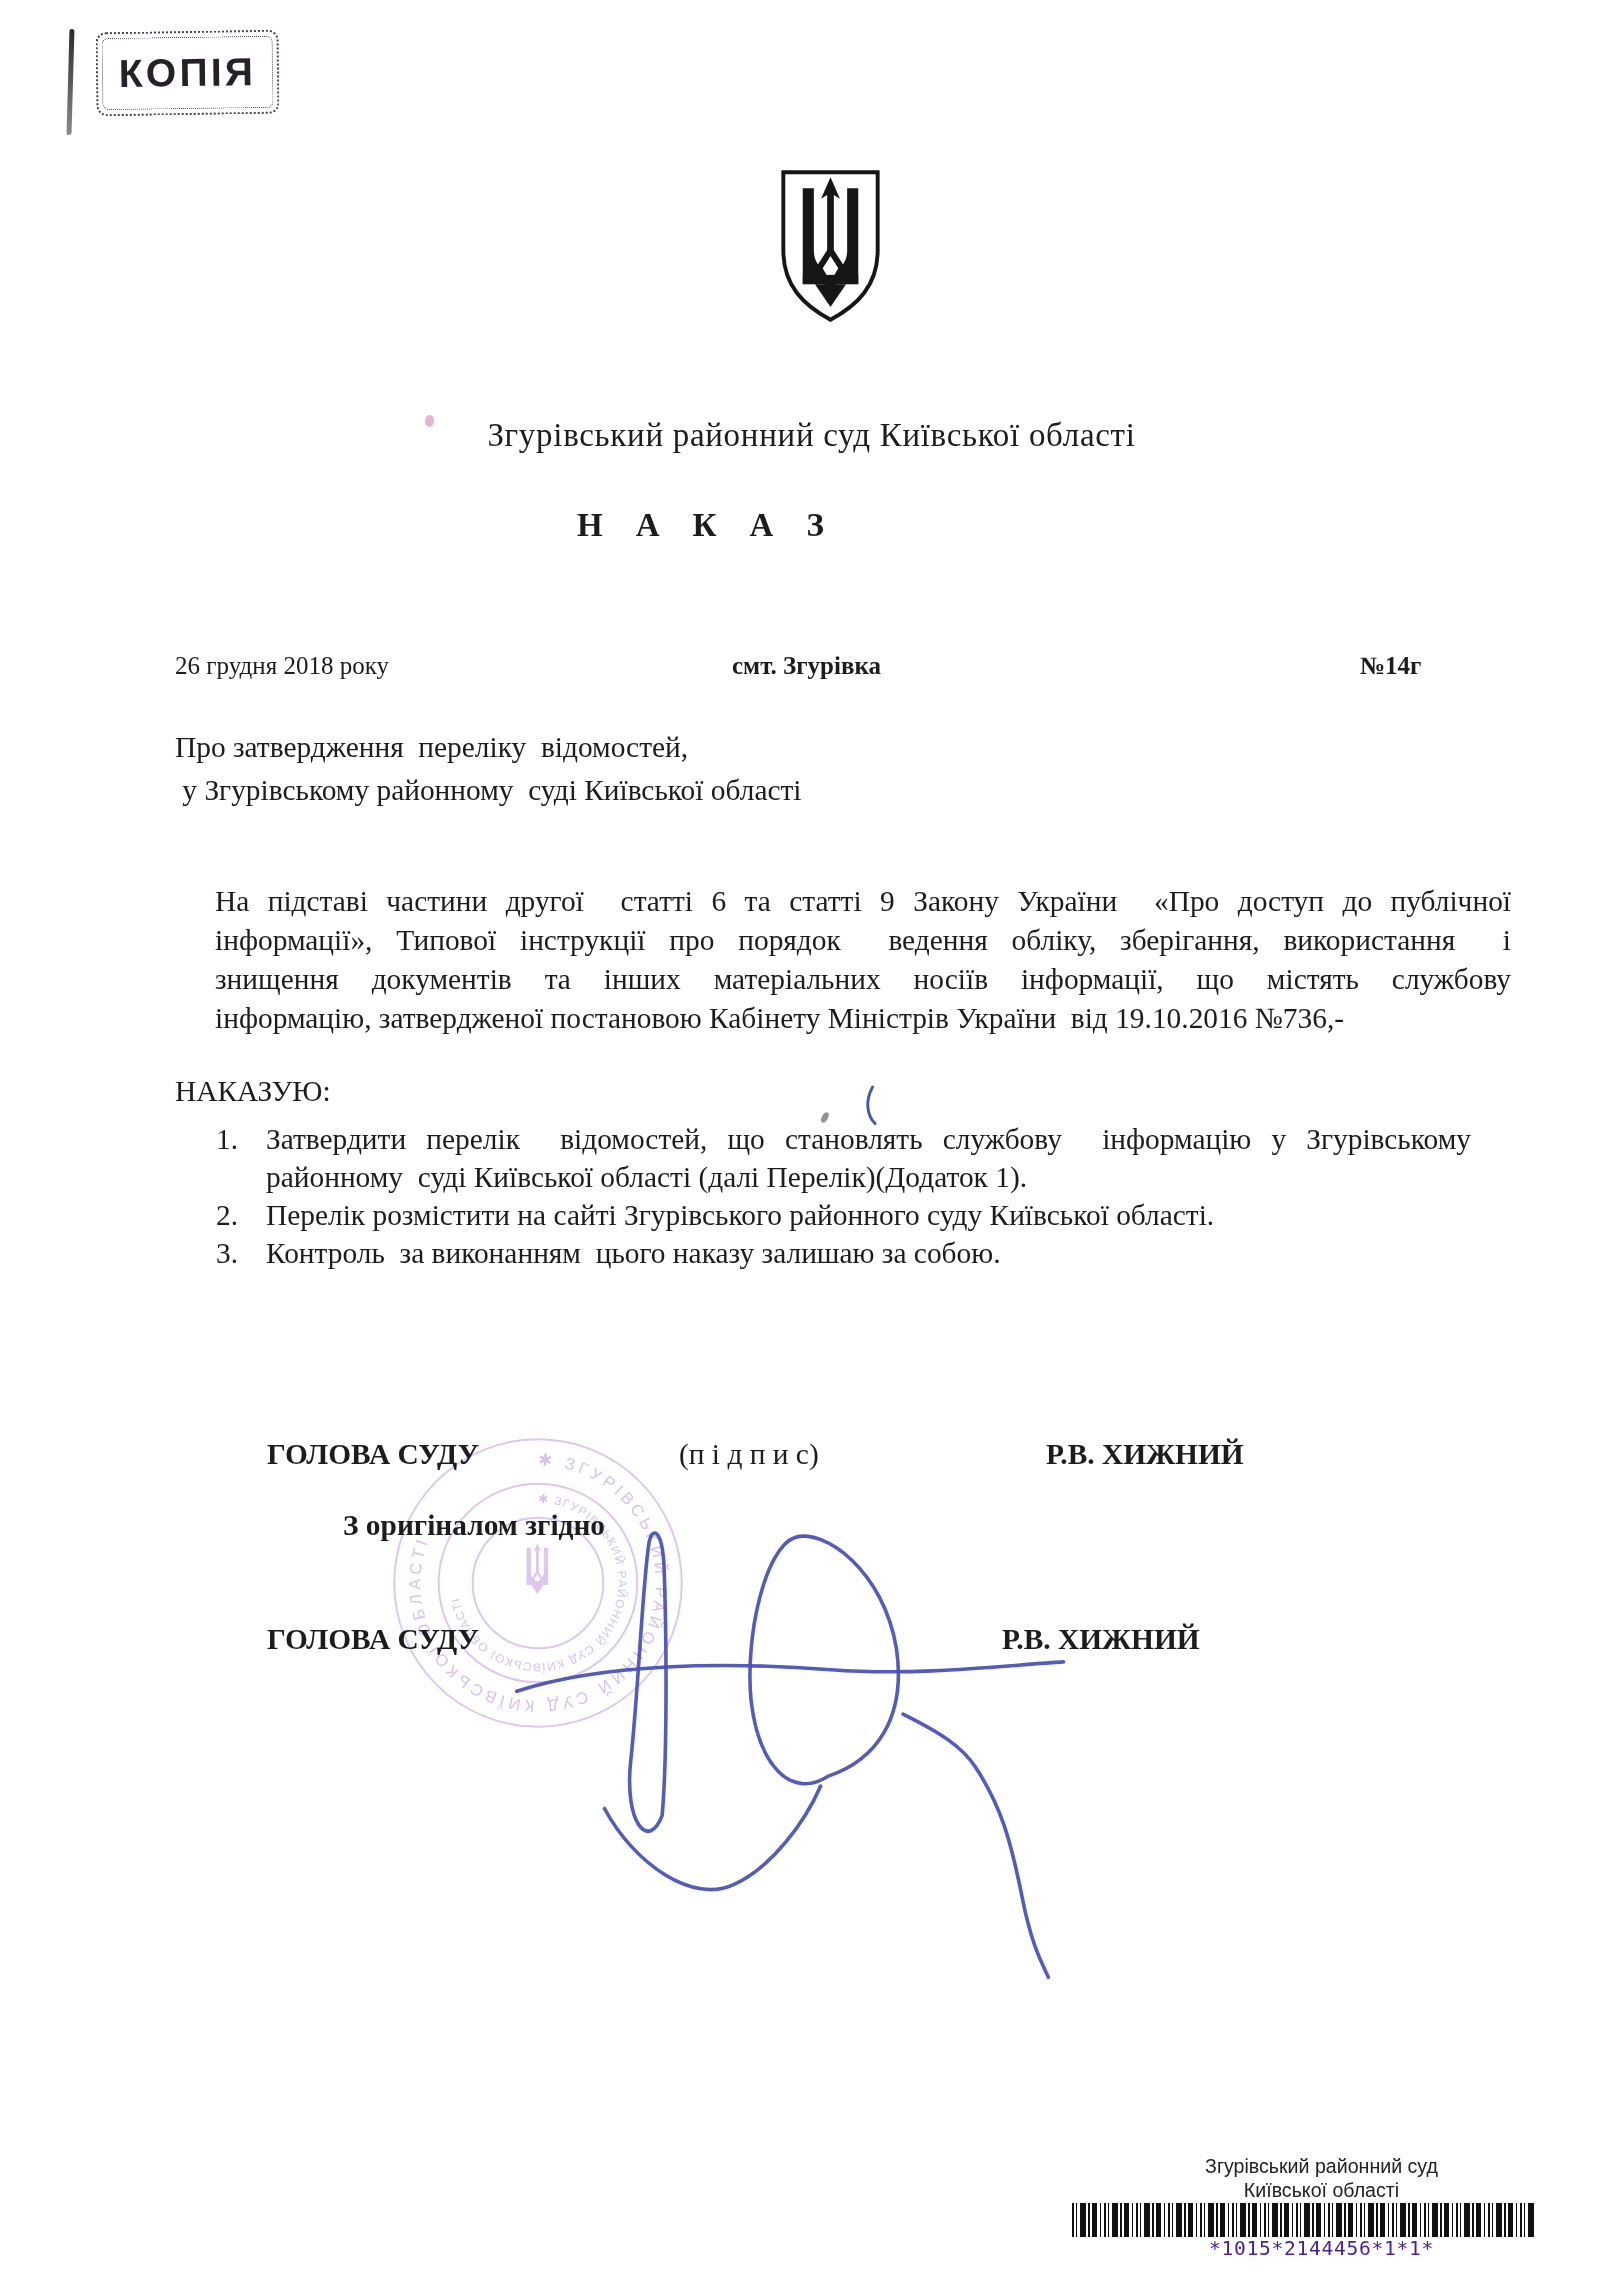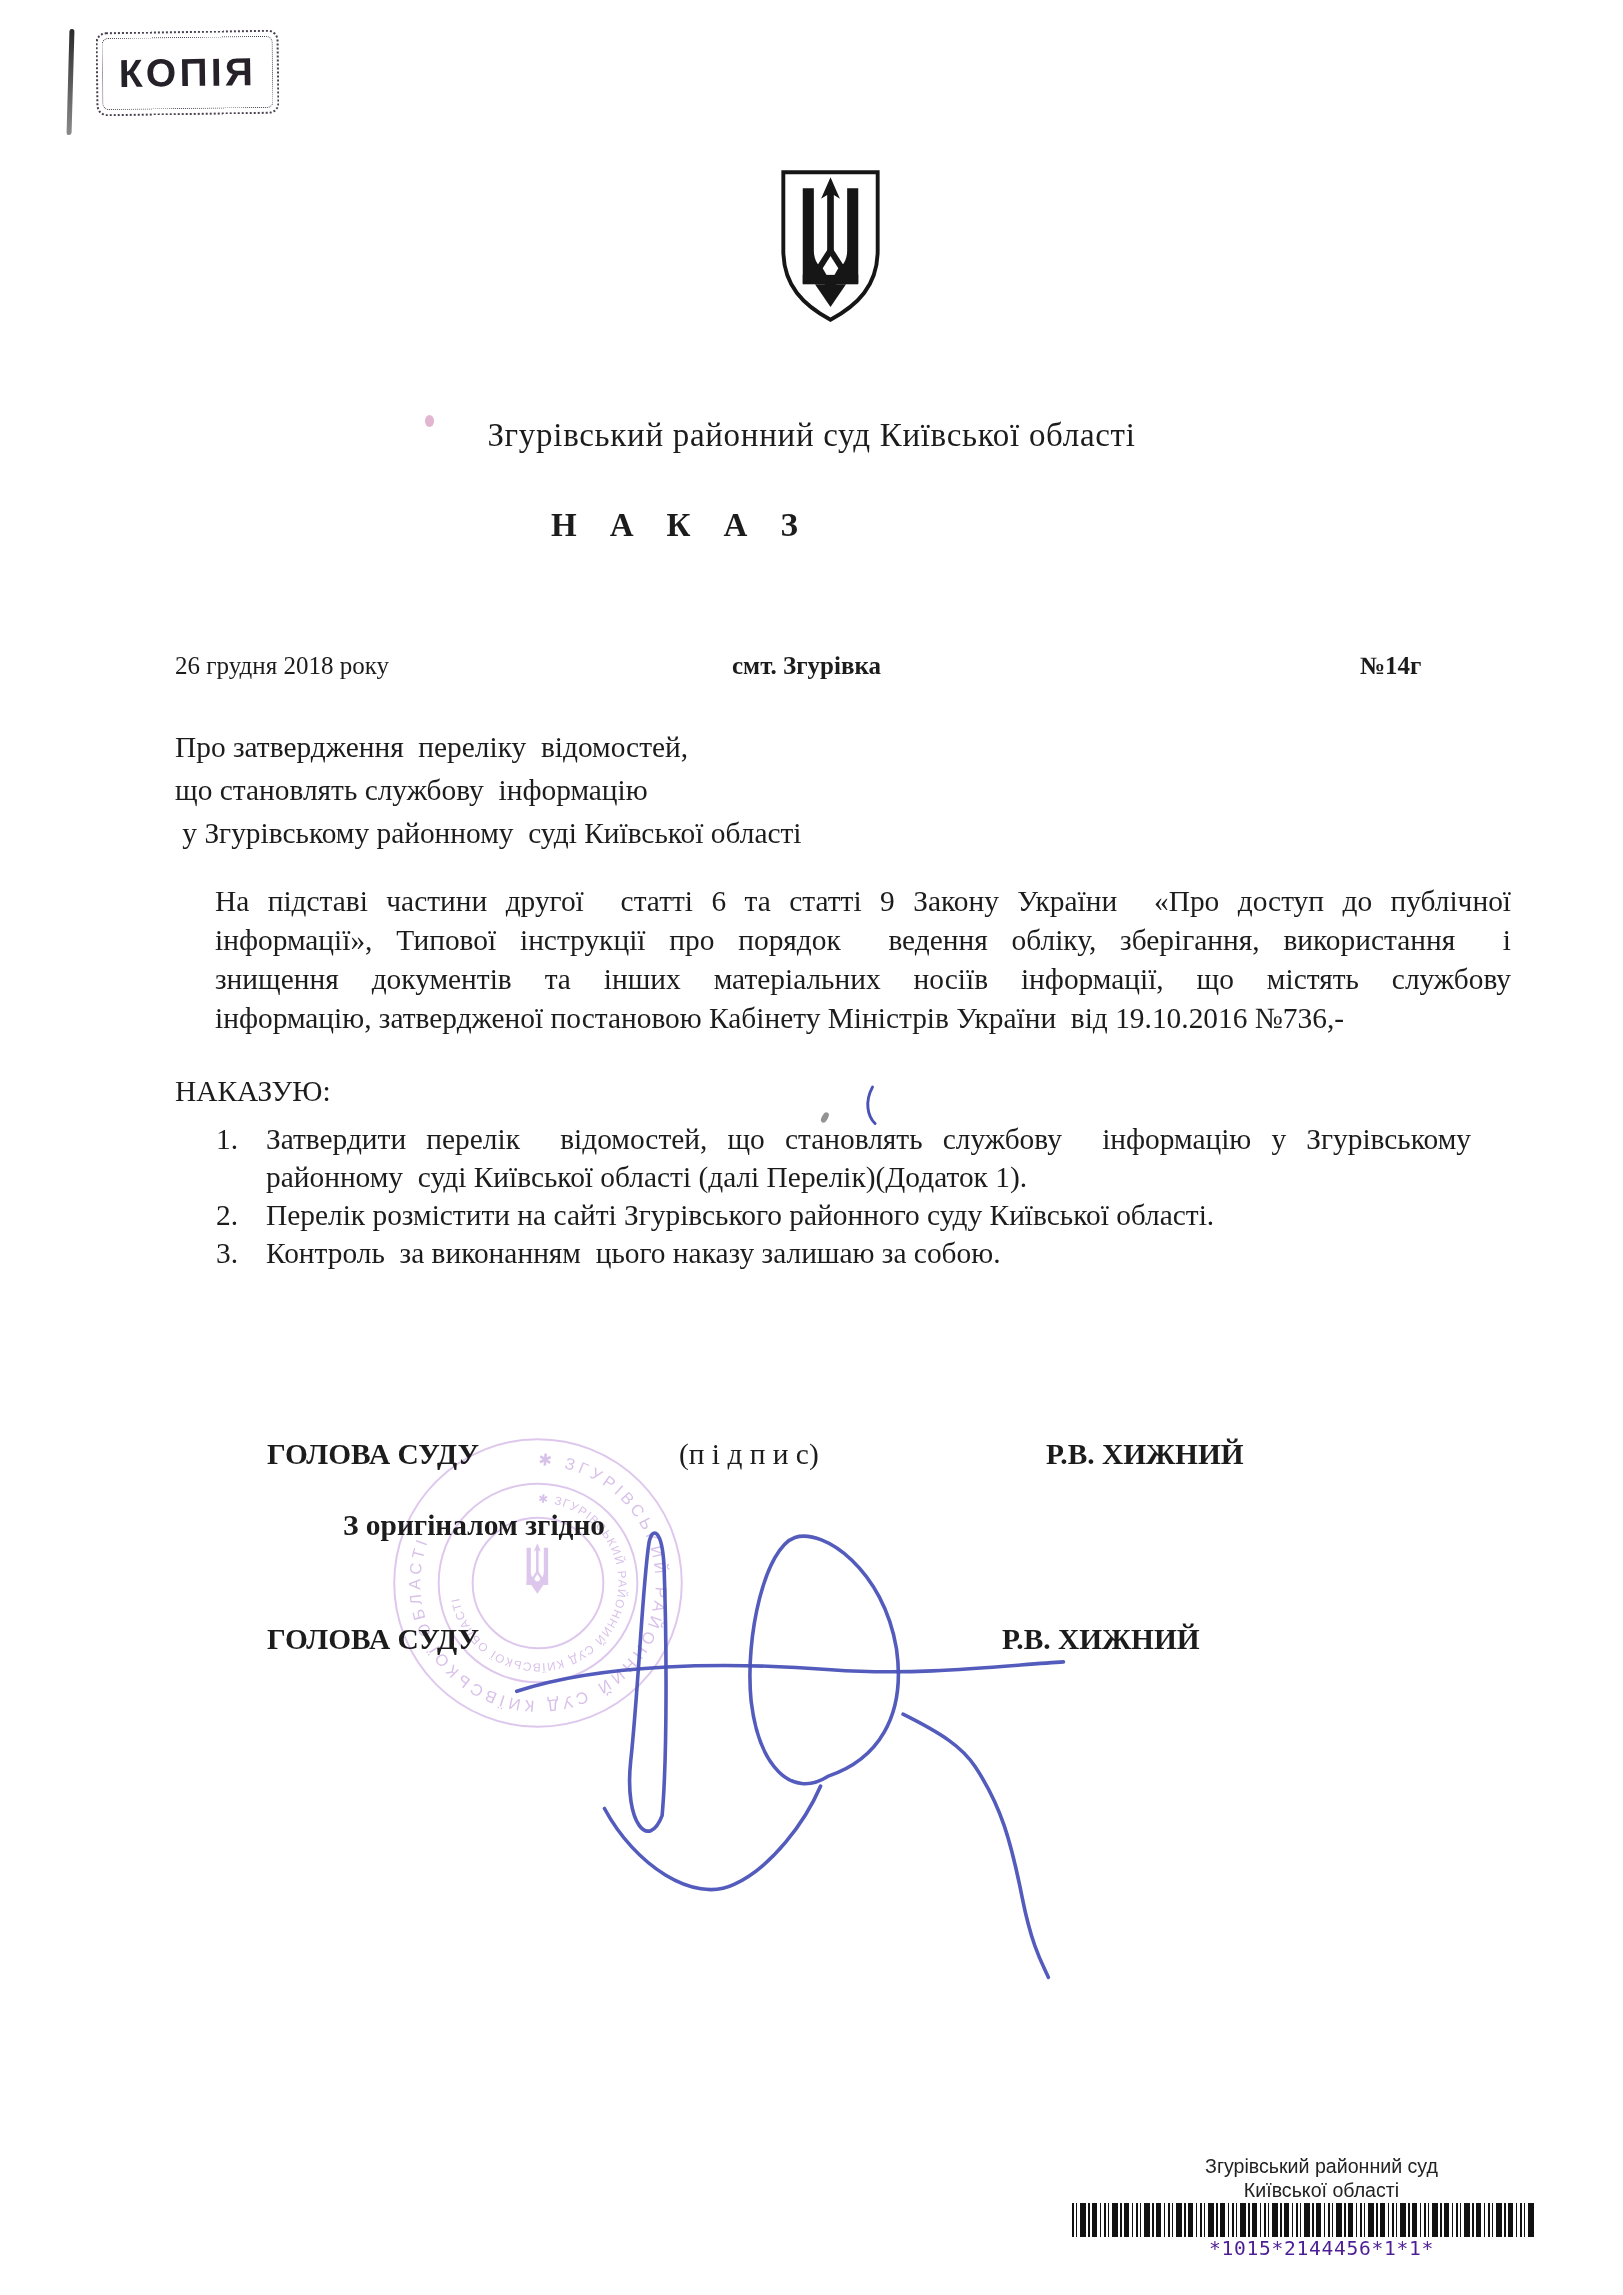--- a/index.html
+++ b/index.html
@@ -40,21 +40,21 @@
     border:1.3px dotted #49404f;border-radius:6.5px;
   }
   .copy-stamp span{
     font-family:"Liberation Sans",sans-serif;
     font-weight:bold;font-size:39px;letter-spacing:3.3px;color:#262029;
   }
 
   .emblem{left:775px;top:168px;width:111px;height:156px;color:#161616;}
 
   .court-title{left:0;top:417px;width:1623px;text-align:center;font-size:33px;letter-spacing:0.7px;}
-  .doc-type{left:0;top:507px;width:1354px;text-align:center;font-size:33px;font-weight:bold;letter-spacing:5.2px;word-spacing:14.4px;}
+  .doc-type{left:0;top:507px;width:1354px;text-align:center;font-size:33px;font-weight:bold;letter-spacing:5.2px;word-spacing:14.4px;padding-left:26px;}
 
   .meta-row span{position:absolute;top:0;font-size:25px;white-space:nowrap;}
   .meta-row{left:0;top:652px;width:1623px;height:39px;}
   .meta-date{left:175px;}
   .meta-place{left:732px;font-weight:bold;}
   .meta-number{left:1360px;font-weight:bold;}
 
   .subject{left:175px;top:726px;width:851px;font-size:29.4px;line-height:43px;}
   .body-par{left:175px;top:882px;width:1296px;font-size:29.4px;line-height:39px;margin-left:40px;}
   .jline{text-align:justify;text-align-last:justify;}
@@ -134,21 +134,20 @@
   <div class="abs doc-type">Н А К А З</div>
 
   <div class="abs meta-row">
     <span class="meta-date">26 грудня 2018 року</span>
     <span class="meta-place">смт. Згурівка</span>
     <span class="meta-number">№14г</span>
   </div>
 
   <div class="abs subject">
     <div>Про затвердження&nbsp; переліку&nbsp; відомостей,</div>
-    <div>що становлять службову&nbsp; інформацію</div>
     <div>&nbsp;у Згурівському районному&nbsp; суді Київської області</div>
   </div>
 
   <div class="abs body-par">
     <div class="jline">На підставі частини другої&nbsp; статті 6 та статті 9 Закону України&nbsp; «Про доступ до публічної</div>
     <div class="jline">інформації», Типової інструкції про порядок&nbsp; ведення обліку, зберігання, використання&nbsp; і</div>
     <div class="jline">знищення документів та інших матеріальних носіїв інформації, що містять службову</div>
     <div>інформацію, затвердженої постановою Кабінету Міністрів України&nbsp; від 19.10.2016 №736,-</div>
   </div>
 

